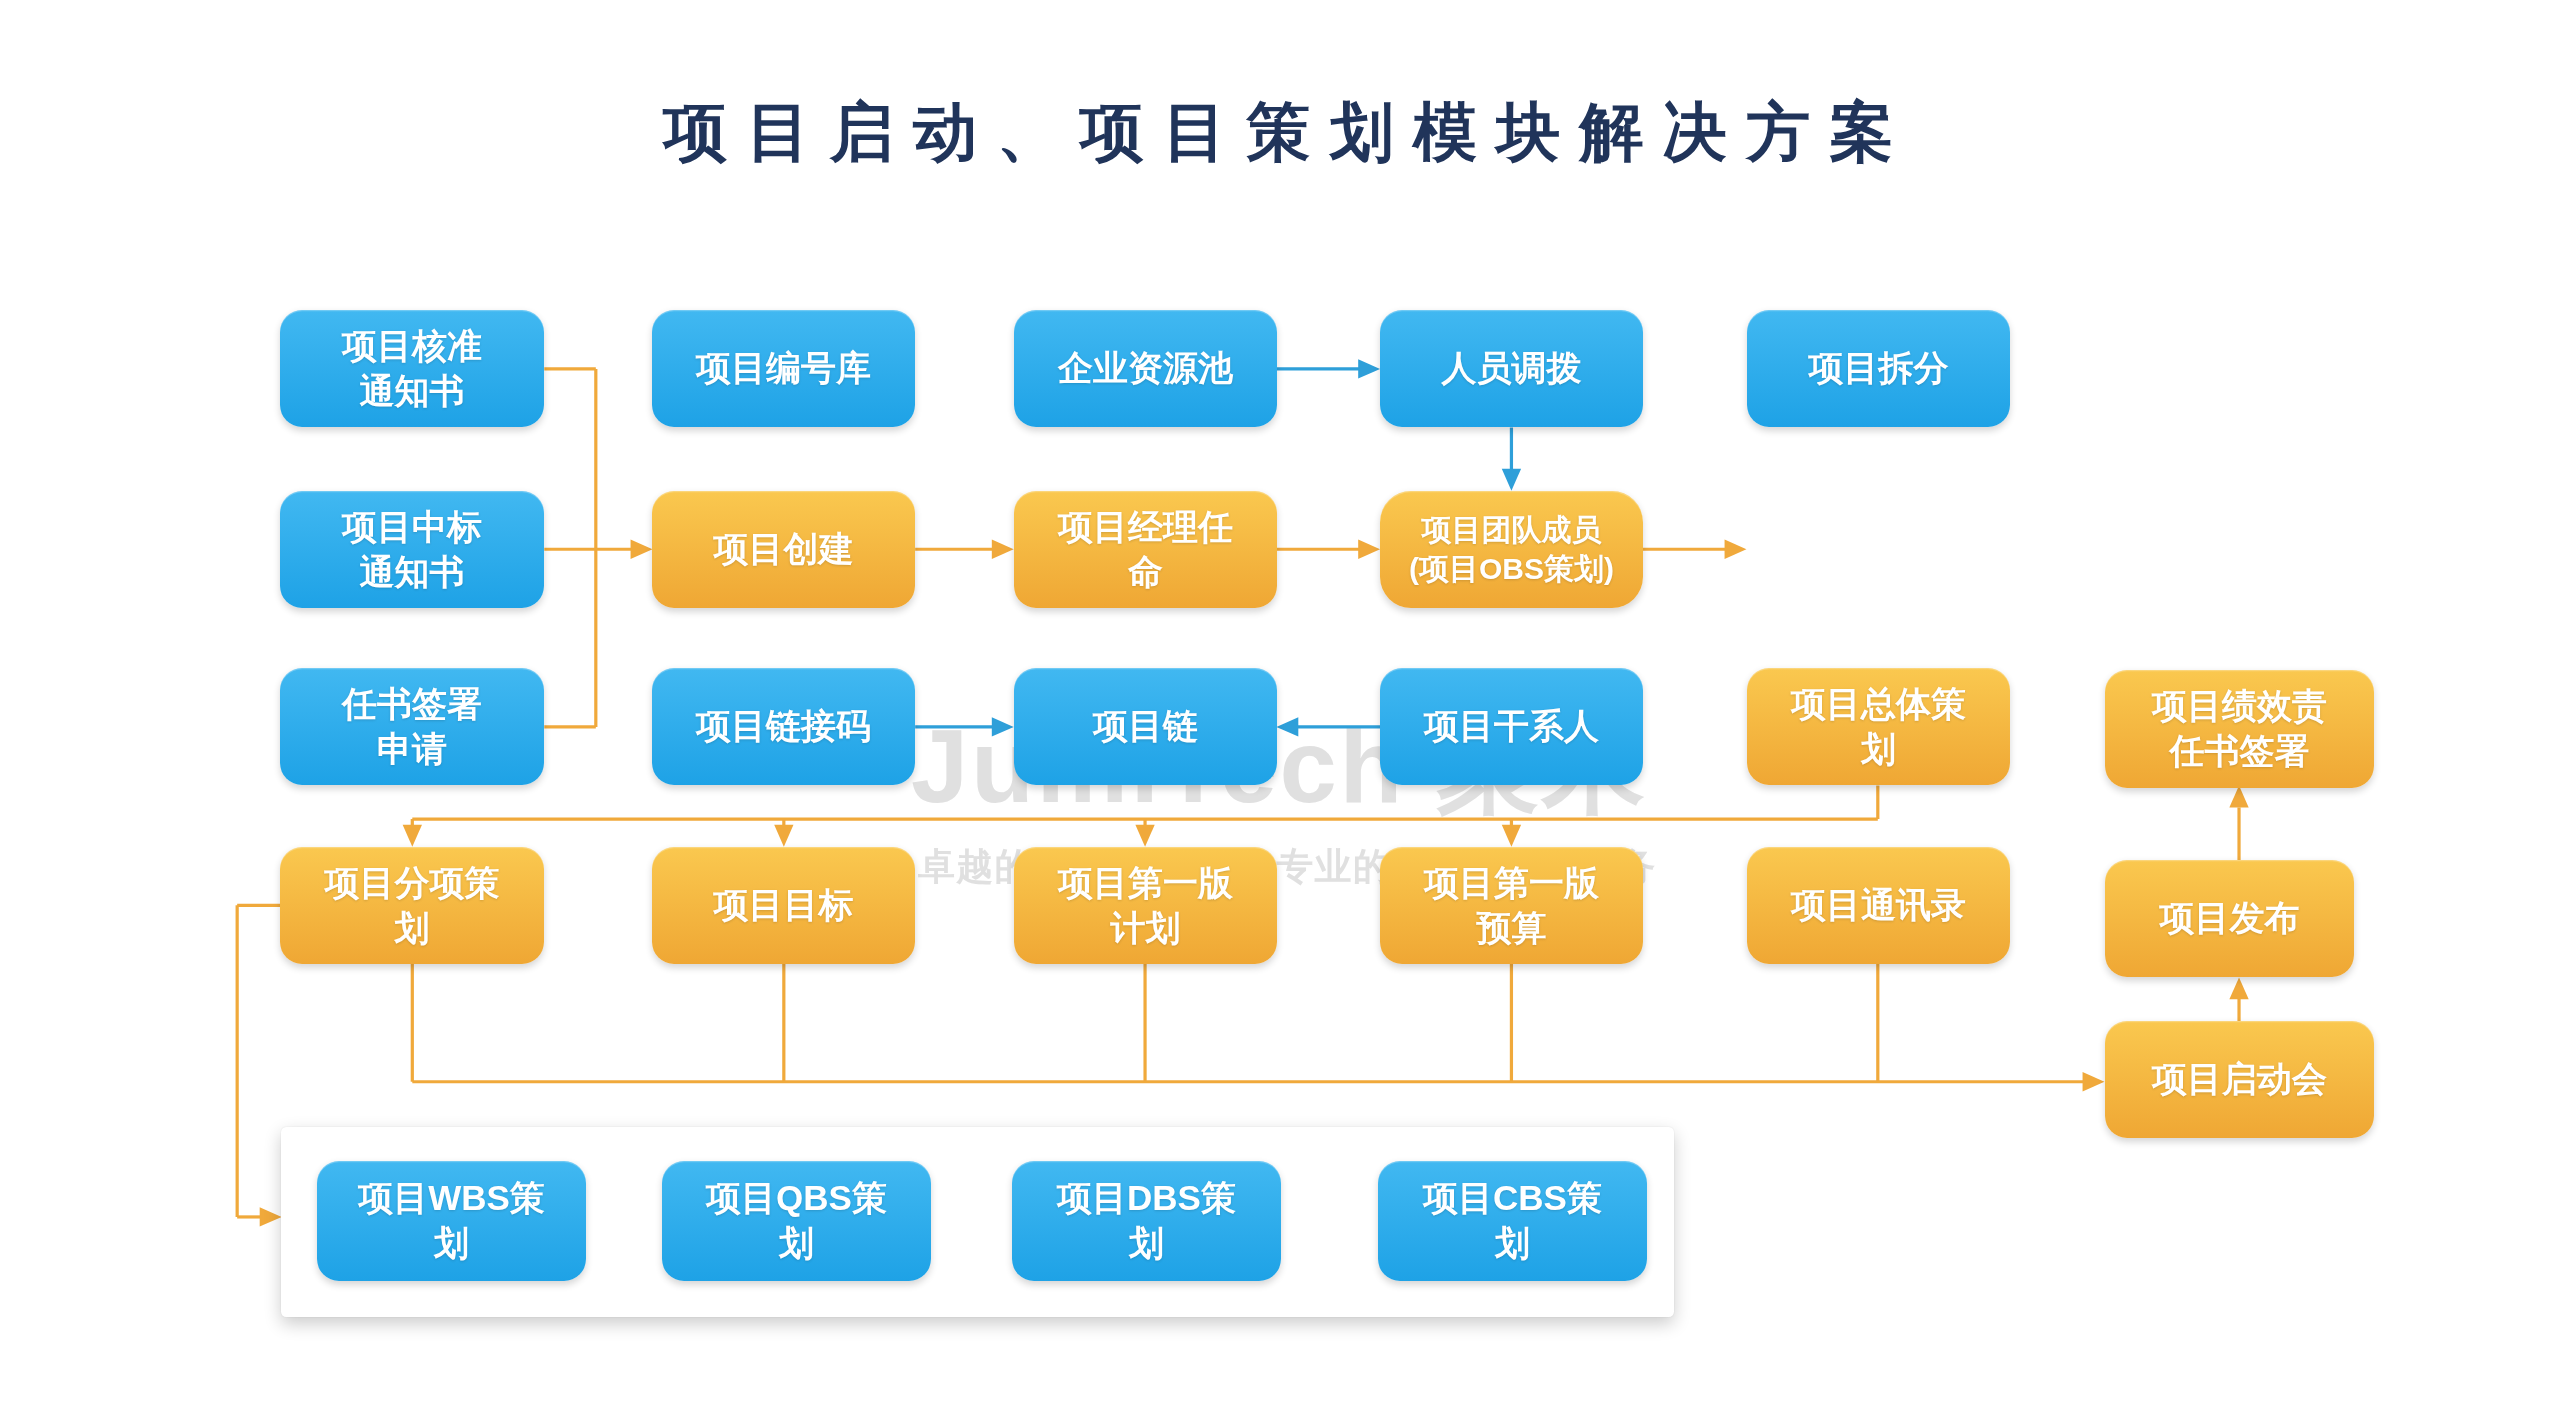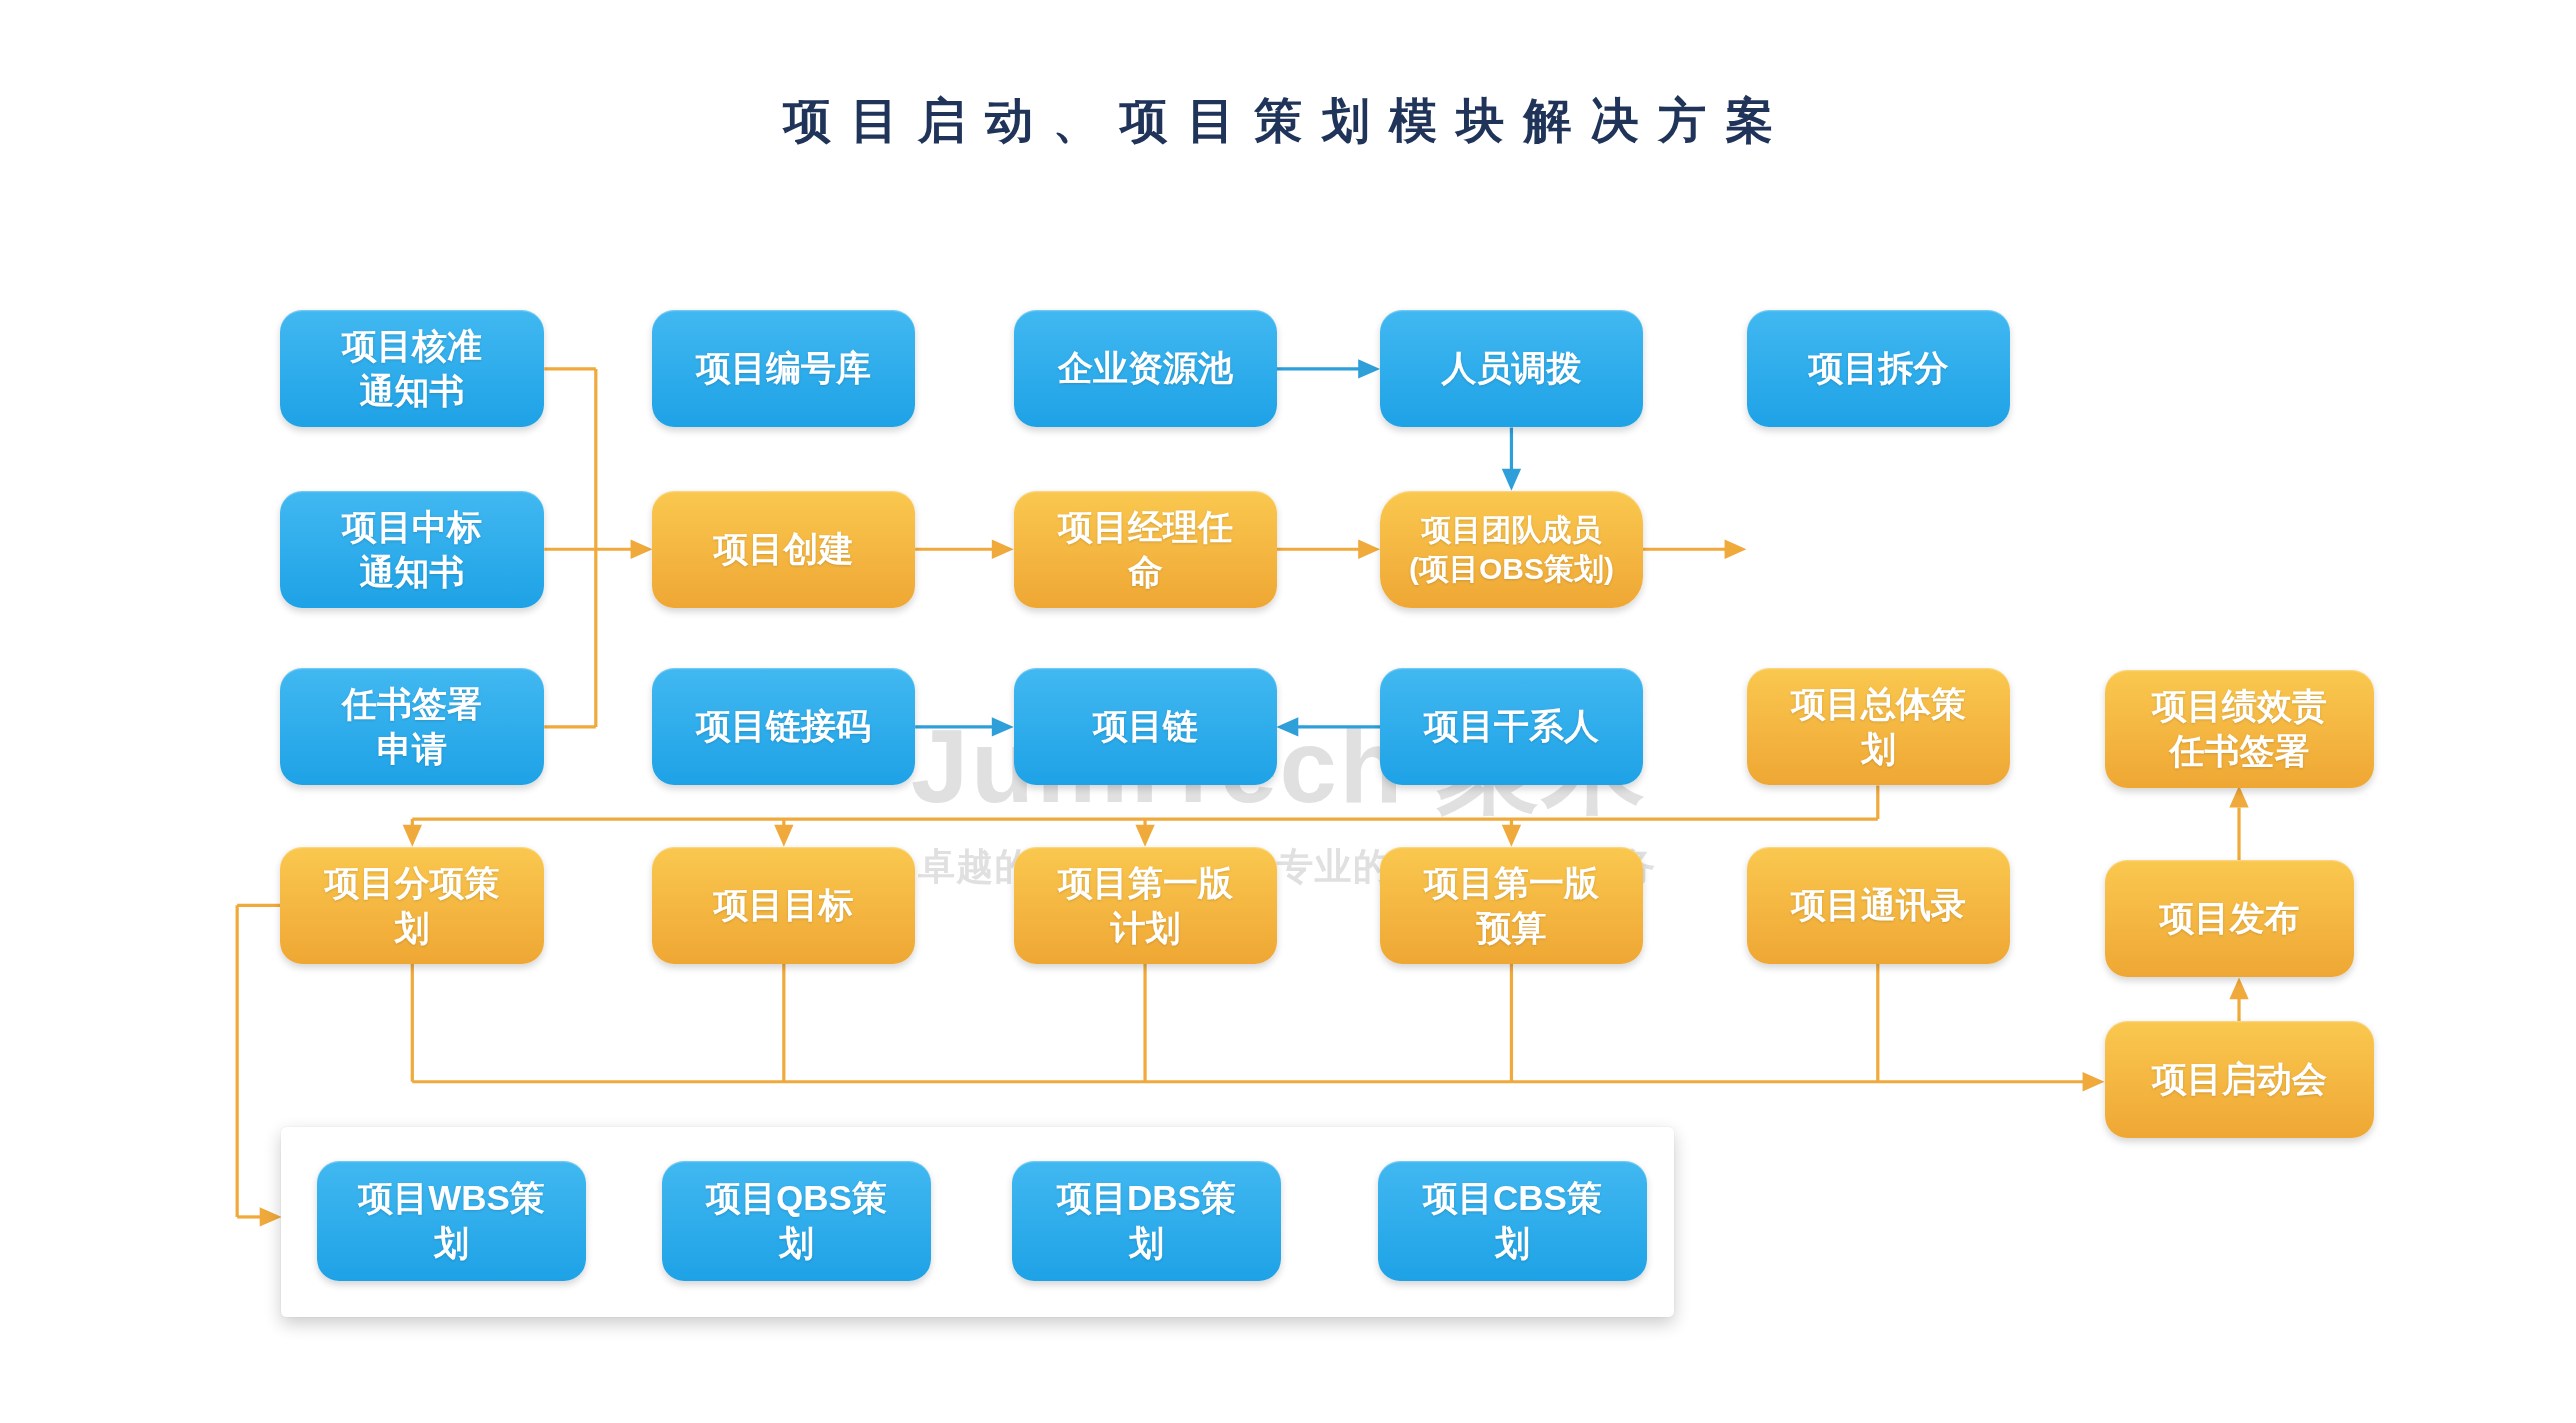--- a/index.html
+++ b/index.html
@@ -3,21 +3,21 @@
 <meta charset="utf-8">
 <style>
   html,body { margin:0; padding:0; background:#ffffff; }
   .canvas {
     position:relative; width:2576px; height:1423px;
     background:var(--canvas-bg,#fff); overflow:hidden;
     font-family:"Liberation Sans", sans-serif;
   }
   .title {
     position:absolute; top:89px; left:0; width:100%;
-    text-align:center; font-size:48px; font-weight:bold;
+    text-align:center; font-size:64px; font-weight:bold;
     letter-spacing:19.3px; color:var(--title-text,#20345A); z-index:3;
   }
   .watermark-logo {
     position:absolute; left:911px; top:699px; z-index:0;
     font-size:103px; font-weight:bold; letter-spacing:2.6px;
     color:var(--watermark-grey,#E0E0E0); white-space:nowrap;
   }
   .watermark-tagline {
     position:absolute; left:918px; top:802px; z-index:0;
     font-size:37px; font-weight:bold; letter-spacing:1.3px;

